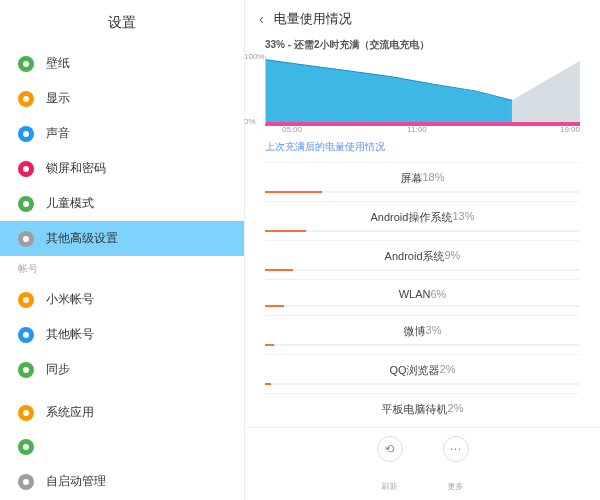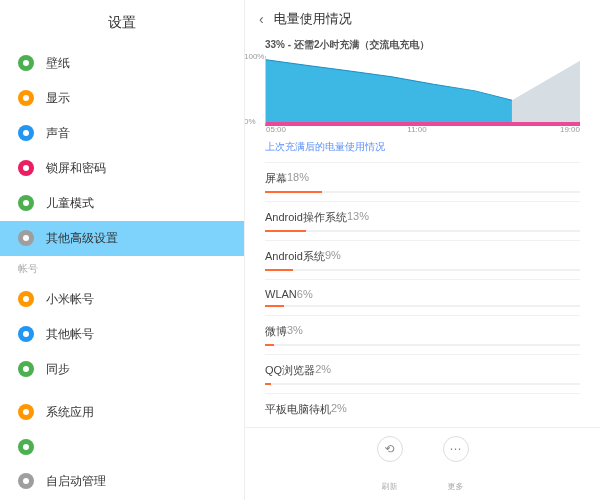--- a/index.html
+++ b/index.html
@@ -1,37 +1,37 @@
 <!DOCTYPE html>
 <html><head>
 <meta charset="utf-8">
 <style>
 *{margin:0;padding:0;box-sizing:border-box;font-family:-apple-system,"Helvetica Neue",Arial,sans-serif}
 body{background:#fff;width:600px;height:500px;overflow:hidden;display:flex}
 .left{width:245px;border-right:1px solid #eee;overflow-y:auto}
 .left-header{text-align:center;padding:14px 16px;font-size:14px;color:#333}
 .section-label{font-size:10px;color:#aaa;padding:6px 18px}
-.menu-item{display:flex;align-items:flex-start;padding:9px 18px;cursor:pointer}
+.menu-item{display:flex;align-items:center;padding:9px 18px;cursor:pointer}
 .menu-item.active{background:#7dd3fc}
 .menu-icon{width:16px;height:16px;border-radius:50%;display:flex;align-items:center;justify-content:center;margin-right:12px;flex-shrink:0}
 .menu-icon svg{width:10px;height:10px}
 .menu-label{font-size:12px;color:#333}
 .right{flex:1;display:flex;flex-direction:column;overflow:hidden}
 .right-header{display:flex;align-items:center;padding:10px 14px;font-size:13px;color:#333}
 .back-arrow{margin-right:10px;font-size:14px;color:#666;cursor:pointer}
 .chart-wrap{padding:0 20px}
 .chart-status{font-size:10px;color:#555;margin-bottom:4px;font-weight:600}
 .chart{position:relative;height:70px;border-left:1px solid #ccc;border-bottom:4px solid #ec4899}
 .ylabel{position:absolute;font-size:8px;color:#999;left:-22px}
 .xlabel{position:absolute;font-size:8px;color:#999;bottom:-12px}
 .chart svg{width:100%;height:100%;display:block}
 .chart-link{font-size:10px;color:#5b8ff9;padding:14px 0 8px;cursor:pointer}
 .list{flex:1;overflow-y:auto;padding:0 20px}
 .usage-item{padding:8px 0;border-top:1px solid #f0f0f0}
-.usage-row{display:flex;justify-content:flex-start;font-size:11px;color:#444;margin-bottom:5px}
+.usage-row{display:flex;justify-content:center;font-size:11px;color:#444;margin-bottom:5px}
 .usage-pct{color:#999}
 .bar{height:2px;background:#f0f0f0;width:100%}
 .bar-fill{height:100%;background:#ff6b35}
 .bottom{display:flex;justify-content:center;gap:40px;padding:8px 0;border-top:1px solid #eee}
 .btn{display:flex;flex-direction:column;align-items:center;cursor:pointer}
 .btn-circle{width:26px;height:26px;border:1px solid #ddd;border-radius:50%;display:flex;align-items:center;justify-content:center;color:#888;font-size:12px}
 .btn-label{font-size:8px;color:#aaa;margin-top:19px}
 </style>
 </head>
 <body>
@@ -147,21 +147,21 @@
 <div class="right">
   <div class="right-header">
     <span class="back-arrow">‹</span>
     <span>电量使用情况</span>
   </div>
   <div class="chart-wrap">
     <div class="chart-status">33% - 还需2小时充满（交流电充电）</div>
     <div class="chart">
       <span class="ylabel" style="top:-4px">100%</span>
       <span class="ylabel" style="bottom:-4px">0%</span>
-      <span class="xlabel" style="left:0">05:00</span>
+      <span class="xlabel" style="left:16px">05:00</span>
       <span class="xlabel" style="left:45%">11:00</span>
       <span class="xlabel" style="right:0">19:00</span>
       <svg viewBox="0 0 300 70" preserveAspectRatio="none">
         <polygon points="0,4 40,10 80,16 120,22 160,30 200,37 235,47 235,70 0,70" fill="#3db7e4"></polygon>
         <polygon points="235,47 300,5 300,70 235,70" fill="#d6dde3"></polygon>
         <polyline points="0,4 40,10 80,16 120,22 160,30 200,37 235,47" fill="none" stroke="#1a8fc4" stroke-width="1"></polyline>
       </svg>
     </div>
     <div class="chart-link">上次充满后的电量使用情况</div>
   </div>

